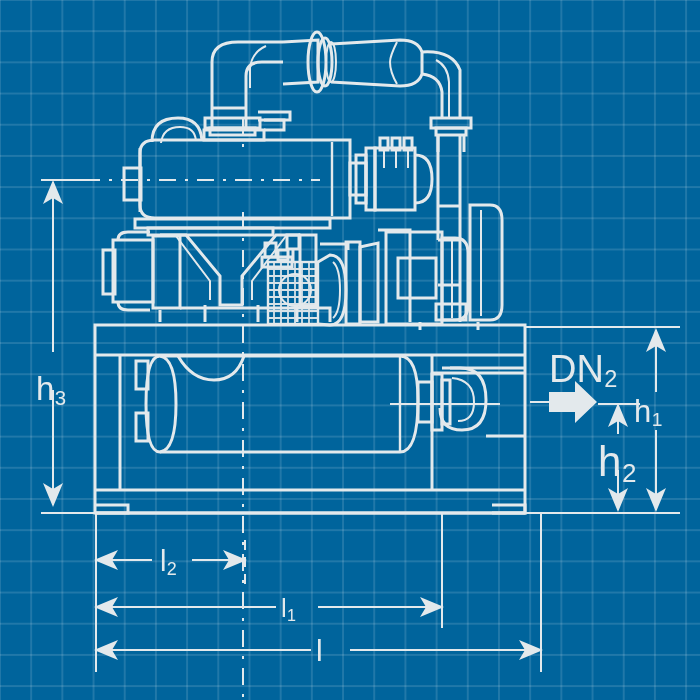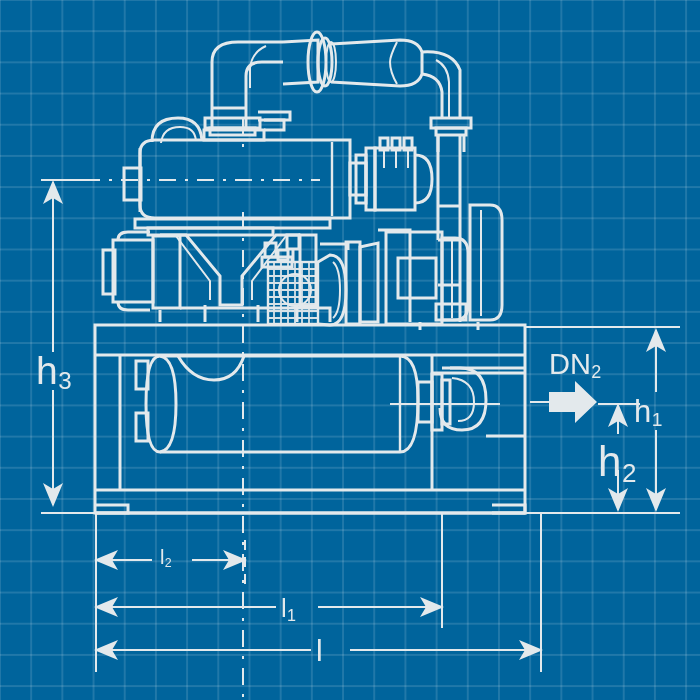--- a/index.html
+++ b/index.html
@@ -24,27 +24,27 @@
   .lbl{
     position:absolute;
     color:#e3e9ec;
     font-family:"Liberation Sans", sans-serif;
     font-weight:400;
     line-height:1;
     white-space:nowrap;
     user-select:none;
   }
   .lbl sub{font-size:0.62em;vertical-align:baseline;position:relative;top:0.22em;left:0.02em;}
-  #lbl-h3{left:36px;top:351px;font-size:39px;}
+  #lbl-h3{left:36px;top:372px;font-size:33px;}
   #lbl-h1{left:634px;top:396px;font-size:31px;text-align:right;}
   #lbl-h2{left:598px;top:441px;font-size:42px;}
-  #lbl-dn2{left:549px;top:350px;font-size:29px;}
+  #lbl-dn2{left:549px;top:350px;font-size:38px;}
   #lbl-l{left:316px;top:636px;font-size:30px;}
   #lbl-l1{left:281px;top:595px;font-size:26px;}
-  #lbl-l2{left:160px;top:547px;font-size:20px;}
+  #lbl-l2{left:160px;top:547px;font-size:29px;}
 </style>
 </head>
 <body>
 
 <div id="root">
 
   <div id="grid"></div>
 
   <svg id="drawing" viewBox="0 0 700 700" width="700" height="700">
     <defs>

